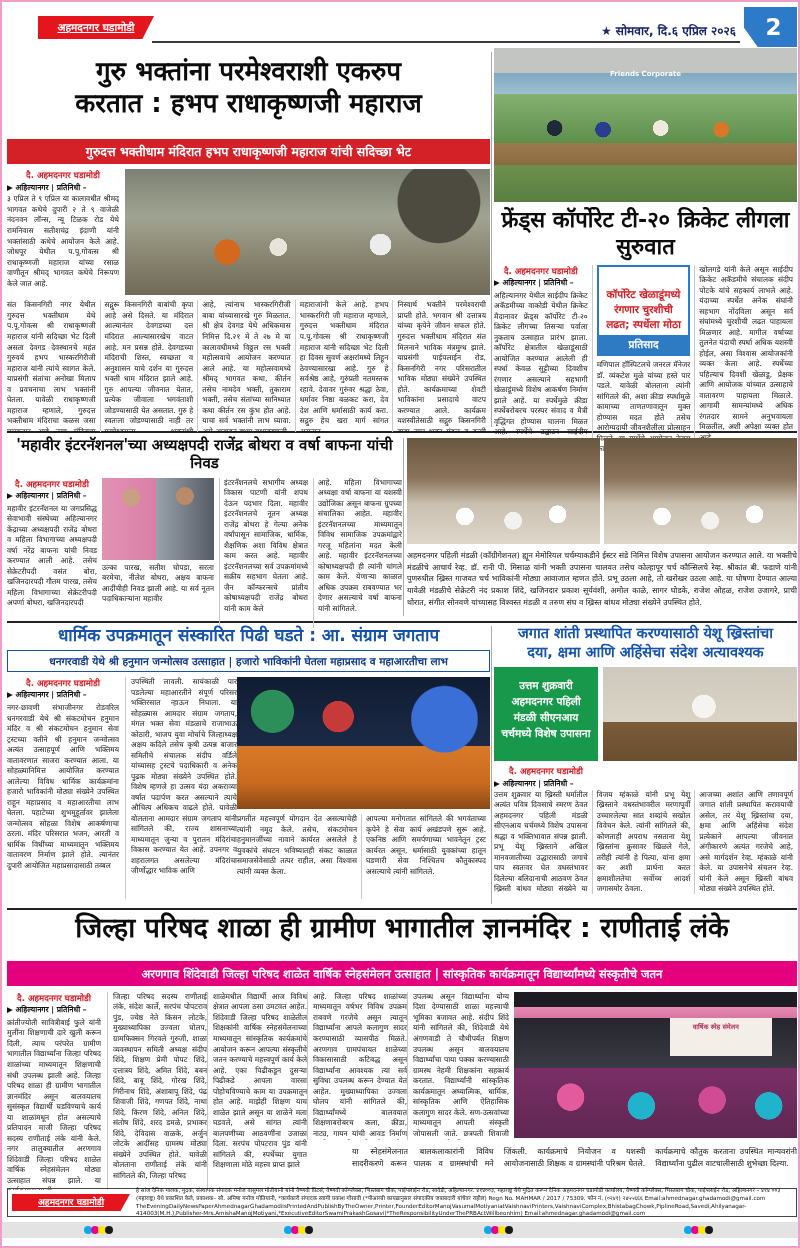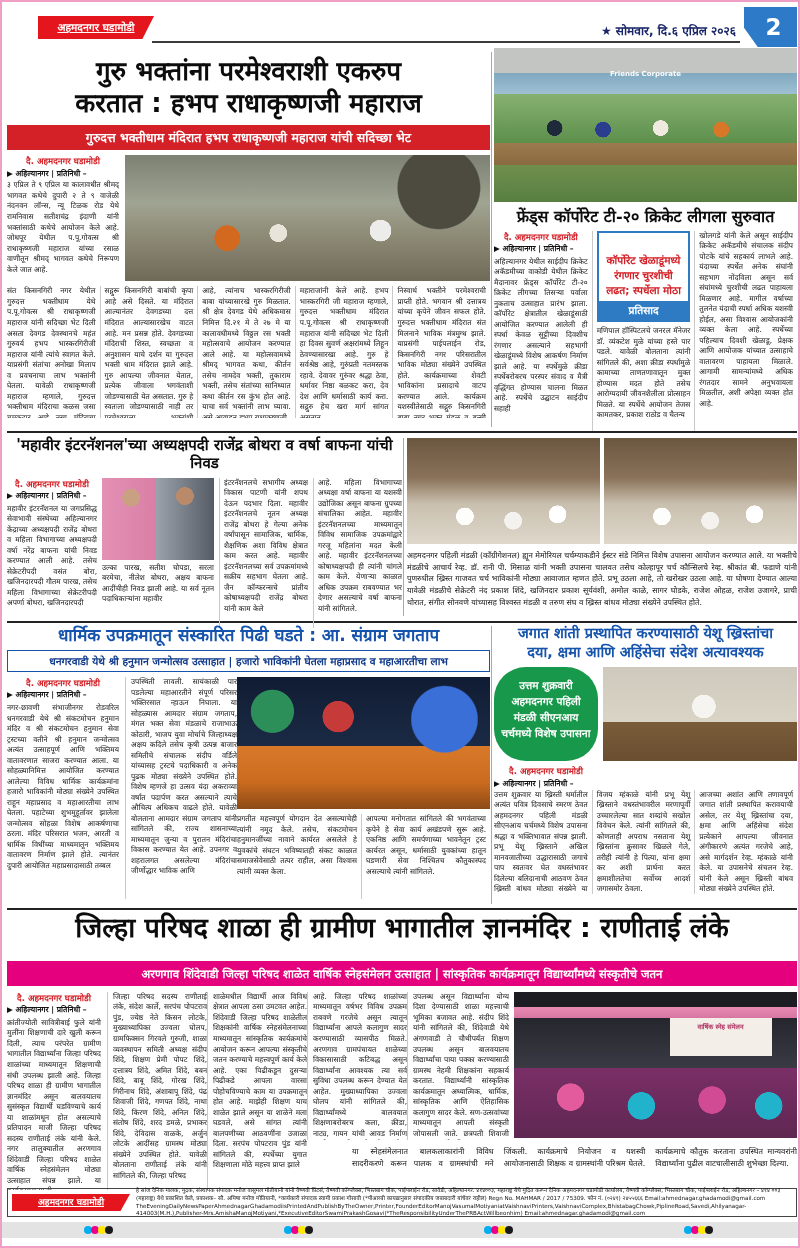--- a/index.html
+++ b/index.html
@@ -76,22 +76,22 @@
   #ph-cny{background:
     radial-gradient(circle 12px at 52% 42%, #f5f4f0 97%, transparent),
     linear-gradient(180deg,#cfc9bd 0%,#dad4c6 58%,#7a5c3a 58%,#6a4e30 100%);}
   #ph-school{background:
     radial-gradient(circle 14px at 20% 72%, #e35a9d 96%, transparent),
     radial-gradient(circle 14px at 45% 78%, #22b3cc 96%, transparent),
     radial-gradient(circle 14px at 70% 74%, #d14a94 96%, transparent),
     radial-gradient(circle 14px at 90% 78%, #22b3cc 96%, transparent),
     linear-gradient(180deg,#1c1c22 0%,#1c1c22 10%,#e88bb4 10%,#d775a2 18%,#26262e 18%,#3a3a44 52%,#7a2f66 52%,#5f2752 100%);}
   .school-banner{position:absolute;left:55%;top:18%;width:36%;height:26%;background:#f3efe8;
-                 color:#b03060;font-size:6.5px;font-weight:bold;text-align:center;
-                 line-height:1.6;padding-top:4px;box-sizing:border-box;}
+                 color:#b03060;font-size:6.5px;font-weight:bold;text-align:left;
+                 line-height:1.6;padding-top:4px;box-sizing:border-box;padding-left:23px;}
   
   .footer{position:absolute;left:5px;top:1186px;width:790px;height:29px;border:1px solid #444;
           display:flex;gap:6px;align-items:center;padding:2px 4px;box-sizing:border-box;}
   .fbadge{flex:none;width:118px;height:17px;background:#e4151d;
           clip-path:polygon(0 0,100% 0,92% 100%,0 100%);color:#fff;font-size:9px;font-weight:bold;
           text-align:center;line-height:17px;text-decoration:underline;}
   .ftx{flex:1;overflow:hidden;font-size:5.6px;line-height:1.35;color:#111;}
   .dots-strip{position:absolute;left:0;top:1220px;width:800px;height:16px;background:#e3e3e3;}
   .dgroup{position:absolute;top:4px;display:flex;}
   .dot{width:8px;height:8px;border-radius:50%;margin-right:-1px;}
@@ -112,21 +112,21 @@
   <div class="hsec" style="top:906px;"></div>
   <div class="vsec" style="left:489px;top:50px;height:375px;"></div>
   <div class="vsec" style="left:401px;top:436px;height:178px;"></div>
   <div class="vsec" style="left:489px;top:624px;height:278px;"></div>
 
   <div class="sec" style="left:5px;top:46px;width:483px;">
     <div class="hl-black" style="font-size:26px;margin-top:8px;">
       <span style="display:block">गुरु भक्तांना परमेश्वराशी एकरुप</span>
       <span style="display:block">करतात : हभप राधाकृष्णजी महाराज</span>
     </div>
-    <div class="ban-red" style="margin-top:6px;text-align:center;">गुरुदत्त भक्तीधाम मंदिरात हभप राधाकृष्णजी महाराज यांची सदिच्छा भेट</div>
+    <div class="ban-red" style="margin-top:20px;text-align:center;">गुरुदत्त भक्तीधाम मंदिरात हभप राधाकृष्णजी महाराज यांची सदिच्छा भेट</div>
     <div style="display:flex;gap:6px;margin-top:5px;height:126px;">
       <div style="width:112px;flex:none;overflow:hidden;">
         <div class="paper">दै. अहमदनगर घडामोडी</div>
         <div class="byline">▶ अहिल्यानगर | प्रतिनिधी –</div>
         <div class="bodytx">३ एप्रिल ते ९ एप्रिल या कालावधीत श्रीमद् भागवत कथेचे दुपारी २ ते ९ वाजेळी नंदनवन लॉन्स, न्यू टिळक रोड येथे रामनिवास सतीशचंद्र इंदाणी यांनी भक्तांसाठी कथेचे आयोजन केले आहे. जोधपूर येथील प.पू.गोवत्स श्री राधाकृष्णजी महाराज यांच्या रसाळ वाणीतून श्रीमद् भागवत कथेचे निरूपण केले जात आहे.</div>
       </div>
       <div class="ph" id="ph-guru" style="flex:1;"></div>
     </div>
     <div class="cols bodytx" style="margin-top:5px;height:132px;">
       <div>संत किसनगिरी नगर येथील गुरुदत्त भक्तीधाम येथे प.पू.गोवत्स श्री राधाकृष्णजी महाराज यांनी सदिच्छा भेट दिली असता देवगड देवस्थानचे महंत गुरुवर्य हभप भास्करगिरीजी महाराज यांनी त्यांचे स्वागत केले. याप्रसंगी संतांचा अनोखा मिलाप व प्रवचनाचा लाभ भक्तांनी घेतला. यावेळी राधाकृष्णजी महाराज म्हणाले, गुरुदत्त भक्तीधाम मंदिराचा कळस जसा चमकदार आहे तसा मंदिराचा पाया हा भक्कम आहे. येथे</div>
@@ -134,21 +134,21 @@
       <div>आहे, त्यांनाच भास्करगिरीजी बाबा यांच्यासारखे गुरु मिळतात. श्री क्षेत्र देवगड येथे अधिकमास निमित्त दि.२१ मे ते २७ मे या कालावधीमध्ये विठ्ठल रस भक्ती महोत्सवाचे आयोजन करण्यात आले आहे. या महोत्सवामध्ये श्रीमद् भागवत कथा, कीर्तन तसेच नामदेव भक्ती, तुकाराम भक्ती, तसेच संतांच्या सानिध्यात कथा कीर्तन रस कुंभ होत आहे. याचा सर्व भक्तांनी लाभ घ्यावा. असे आवाहन हभप राधाकृष्णजी</div>
       <div>महाराजांनी केले आहे. हभप भास्करगिरी जी महाराज म्हणाले, गुरुदत्त भक्तीधाम मंदिरात प.पू.गोवत्स श्री राधाकृष्णजी महाराज यांनी सदिच्छा भेट दिली हा दिवस सुवर्ण अक्षरांमध्ये लिहून ठेवण्यासारखा आहे. गुरु हे सर्वश्रेष्ठ आहे, गुरुंप्रती नतमस्तक रहावे. देवावर गुरुंवर श्रद्धा ठेवा, धर्मावर निष्ठा बळकट करा, देव देश आणि धर्मासाठी कार्य करा. सद्गुरु हेच खरा मार्ग सांगत असतात.</div>
       <div>निस्वार्थ भक्तीने परमेश्वराची प्राप्ती होते. भगवान श्री दत्तात्रय यांच्या कृपेने जीवन सफल होते. गुरुदत्त भक्तीधाम मंदिरात संत मिलनाने भाविक मंत्रमुग्ध झाले. याप्रसंगी पाईपलाईन रोड, किसनगिरी नगर परिसरातील भाविक मोठ्या संख्येने उपस्थित होते. कार्यक्रमाच्या शेवटी भाविकांना प्रसादाचे वाटप करण्यात आले. कार्यक्रम यशस्वीतेसाठी सद्गुरु किसनगिरी बाबा नगर भक्त मंडळ व बन्सी महाराज मिठाईवाले यांनी परिश्रम घेतले.</div>
     </div>
   </div>
 
   <div class="sec" style="left:492px;top:46px;width:303px;">
     <div class="ph" id="ph-cricket" style="height:154px;">
       <div class="ph-lab" style="left:38%;top:14%;width:24%;">Friends Corporate</div>
     </div>
-    <div class="hl-black" style="font-size:16px;margin:5px 0 4px 0;">फ्रेंड्स कॉर्पोरेट टी-२० क्रिकेट लीगला सुरुवात</div>
+    <div class="hl-black" style="font-size:22px;margin:5px 0 4px 0;">फ्रेंड्स कॉर्पोरेट टी-२० क्रिकेट लीगला सुरुवात</div>
     <div class="cols bodytx" style="height:200px;">
       <div>
         <div class="paper">दै. अहमदनगर घडामोडी</div>
         <div class="byline">▶ अहिल्यानगर | प्रतिनिधी –</div>
         <span>अहिल्यानगर येथील साईदीप क्रिकेट अकॅडमीच्या वाकोडी येथील क्रिकेट मैदानावर फ्रेंड्स कॉर्पोरेट टी-२० क्रिकेट लीगच्या तिसऱ्या पर्वाला नुकताच उत्साहात प्रारंभ झाला. कॉर्पोरेट क्षेत्रातील खेळाडूंसाठी आयोजित करण्यात आलेली ही स्पर्धा केवळ सुट्टीच्या दिवशीच रंगणार असल्याने सहभागी खेळाडूंमध्ये विशेष आकर्षण निर्माण झाले आहे. या स्पर्धेमुळे क्रीडा स्पर्धेबरोबरच परस्पर संवाद व मैत्री वृद्धिंगत होण्यास चालना मिळत आहे. स्पर्धेचे उद्घाटन साईदीप सहाही</span>
       </div>
       <div>
         <div class="pq">
           <span class="pq-main">कॉर्पोरेट खेळाडूंमध्ये रंगणार चुरशीची लढत; स्पर्धेला मोठा</span>
           <div class="pq-tail">प्रतिसाद</div>
@@ -201,21 +201,21 @@
       </div>
     </div>
   </div>
 
   <div class="sec" style="left:492px;top:622px;width:303px;">
     <div class="hl-blue" style="font-size:14.5px;">
       <span style="display:block">जगात शांती प्रस्थापित करण्यासाठी येशू ख्रिस्तांचा</span>
       <span style="display:block">दया, क्षमा आणि अहिंसेचा संदेश अत्यावश्यक</span>
     </div>
     <div style="display:flex;gap:5px;margin-top:5px;height:94px;">
-      <div class="greenbox" style="width:104px;flex:none;border-radius:32px;">उत्तम शुक्रवारी अहमदनगर पहिली मंडळी सीएनआय चर्चमध्ये विशेष उपासना</div>
+      <div class="greenbox" style="width:104px;flex:none;">उत्तम शुक्रवारी अहमदनगर पहिली मंडळी सीएनआय चर्चमध्ये विशेष उपासना</div>
       <div class="ph" id="ph-cny" style="flex:1;"></div>
     </div>
     <div style="width:104px;margin-top:4px;">
       <div class="paper">दै. अहमदनगर घडामोडी</div>
       <div class="byline">▶ अहिल्यानगर | प्रतिनिधी –</div>
     </div>
     <div class="cols bodytx" style="margin-top:2px;height:104px;">
       <div>उत्तम शुक्रवार या ख्रिस्ती धर्मातील अत्यंत पवित्र दिवसाचे स्मरण ठेवत अहमदनगर पहिली मंडळी सीएनआय चर्चमध्ये विशेष उपासना श्रद्धा व भक्तिभावात संपन्न झाली. प्रभू येशू ख्रिस्ताने अखिल मानवजातीच्या उद्धारासाठी जगाचे पाप स्वतःवर घेत वधस्तंभावर दिलेल्या बलिदानाची आठवण ठेवत ख्रिस्ती बांधव मोठ्या संख्येने या उपासनेत सहभागी झाले होते. या प्रसंगी पुणे येथील इमॅन्युएल</div>
       <div>विजय म्हंकाळे यांनी प्रभू येशू ख्रिस्ताने वधस्तंभावरील मरणापूर्वी उच्चारलेल्या सात शब्दांचे सखोल विवेचन केले. त्यांनी सांगितले की, कोणताही अपराध नसताना येशू ख्रिस्तांना क्रुसावर खिळले गेले, तरीही त्यांनी हे पित्या, यांना क्षमा कर अशी प्रार्थना करत क्षमाशीलतेचा सर्वोच्च आदर्श जगासमोर ठेवला.</div>
       <div>आजच्या अशांत आणि तणावपूर्ण जगात शांती प्रस्थापित करावयाची असेल, तर येशू ख्रिस्तांचा दया, क्षमा आणि अहिंसेचा संदेश प्रत्येकाने आपल्या जीवनात अंगीकारणे अत्यंत गरजेचे आहे, असे मार्गदर्शन रेव्ह. म्हंकाळे यांनी केले. या उपासनेचे संचलन रेव्ह. यांनी केले असून ख्रिस्ती बांधव मोठ्या संख्येने उपस्थित होते.</div>

